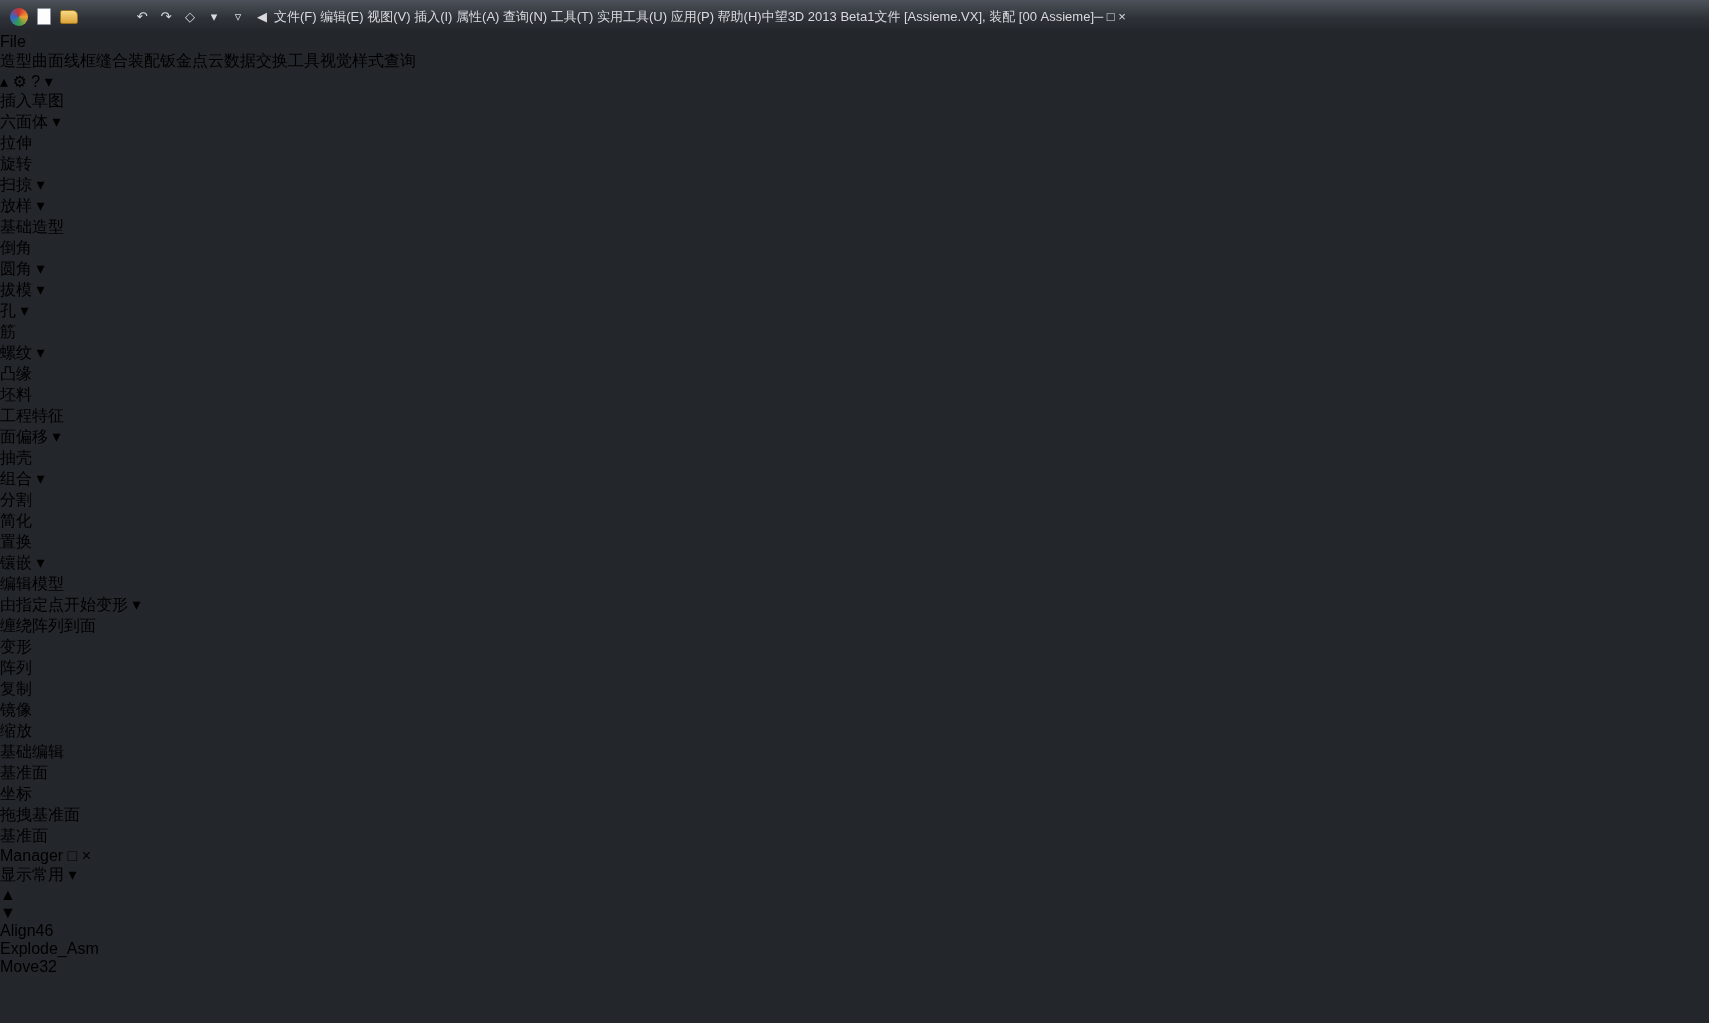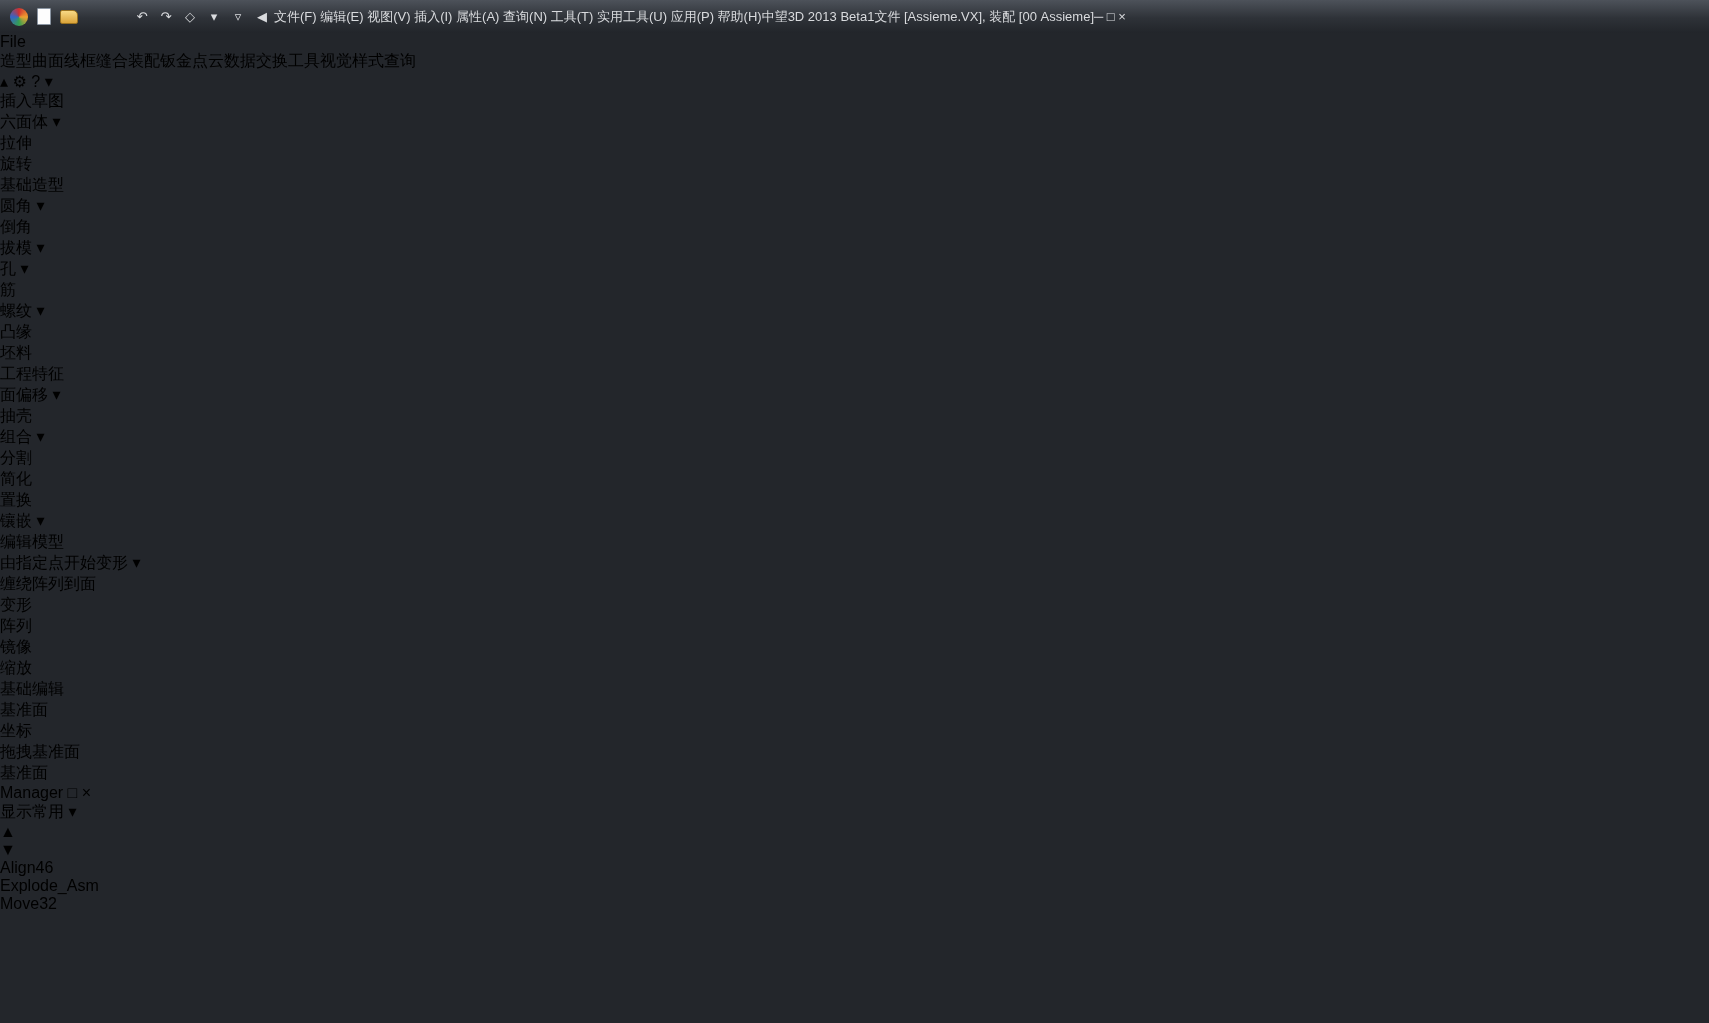--- a/index.html
+++ b/index.html
@@ -275,41 +275,51 @@
             <span class="rbtn-label">拉伸</span>
             <span class="rbtn-arrow"></span>
           </div>
 
           <div class="rbtn">
             <span class="r-ico" data-style="red"></span>
             <span class="rbtn-label">旋转</span>
             <span class="rbtn-arrow"></span>
           </div>
 
-
+          <div class="rbtn">
+            <span class="r-ico" data-style="red"></span>
+            <span class="rbtn-label">扫掠</span>
+            <span class="rbtn-arrow">▾</span>
+          </div>
+
+          <div class="rbtn">
+            <span class="r-ico" data-style="gold"></span>
+            <span class="rbtn-label">放样</span>
+            <span class="rbtn-arrow">▾</span>
+          </div>
         </div>
       <div class="rgroup-label">基础造型</div>
     </div>
 
     <div class="rgroup">
       <div class="rgroup-items">
 
           <div class="rbtn">
+            <span class="r-ico" data-style="blue"></span>
+            <span class="rbtn-label">倒角</span>
+            <span class="rbtn-arrow"></span>
+          </div>
+
+          <div class="rbtn">
             <span class="r-ico" data-style="gold"></span>
             <span class="rbtn-label">圆角</span>
             <span class="rbtn-arrow">▾</span>
           </div>
 
           <div class="rbtn">
-            <span class="r-ico" data-style="blue"></span>
-            <span class="rbtn-label">倒角</span>
-            <span class="rbtn-arrow"></span>
-          </div>
-
-          <div class="rbtn">
             <span class="r-ico" data-style="red"></span>
             <span class="rbtn-label">拔模</span>
             <span class="rbtn-arrow">▾</span>
           </div>
 
           <div class="rbtn">
             <span class="r-ico" data-style="stripe"></span>
             <span class="rbtn-label">孔</span>
             <span class="rbtn-arrow">▾</span>
           </div>
@@ -411,20 +421,25 @@
 
     <div class="rgroup">
       <div class="rgroup-items">
 
           <div class="rbtn">
             <span class="r-ico" data-style="grid"></span>
             <span class="rbtn-label">阵列</span>
             <span class="rbtn-arrow"></span>
           </div>
 
+          <div class="rbtn">
+            <span class="r-ico" data-style="red"></span>
+            <span class="rbtn-label">复制</span>
+            <span class="rbtn-arrow"></span>
+          </div>
 
 
           <div class="rbtn">
             <span class="r-ico" data-style="stripe"></span>
             <span class="rbtn-label">镜像</span>
             <span class="rbtn-arrow"></span>
           </div>
 
           <div class="rbtn">
             <span class="r-ico" data-style="red"></span>

